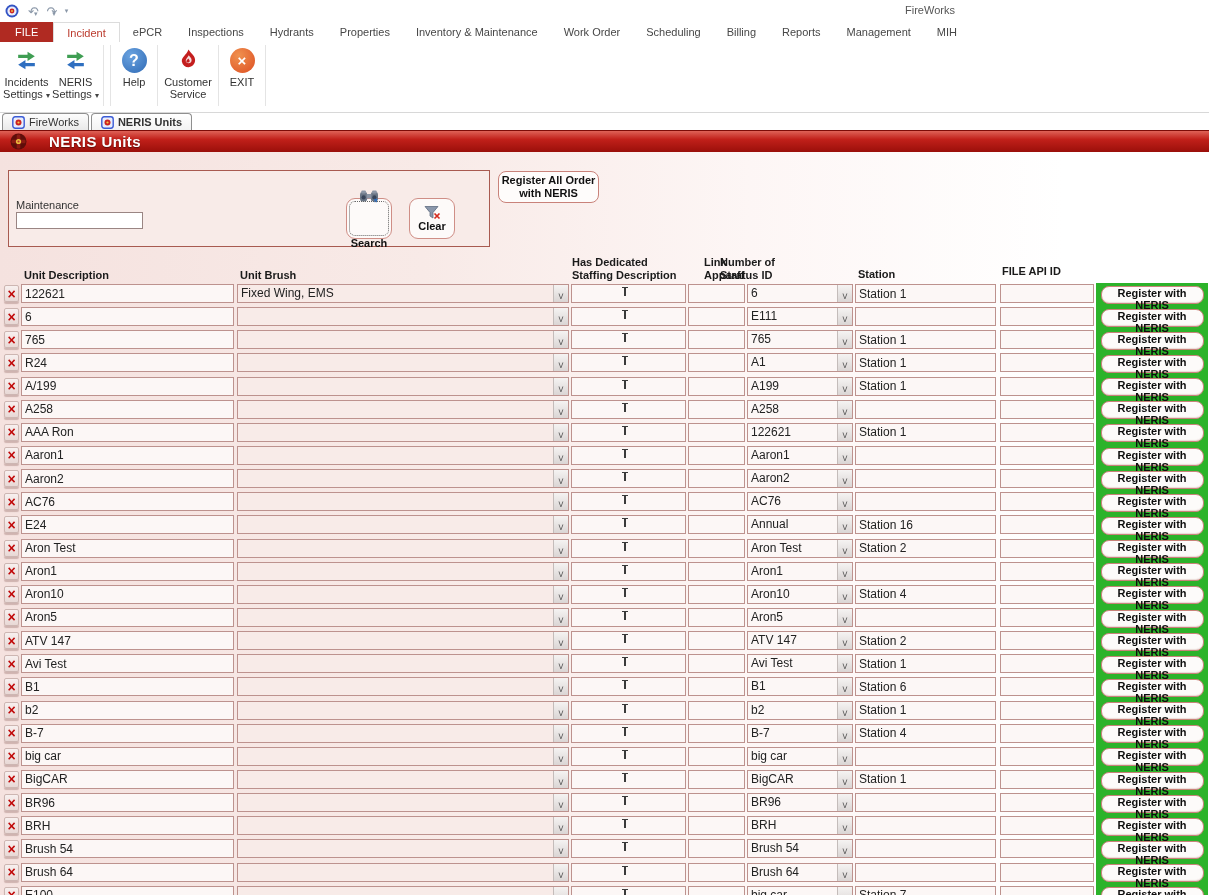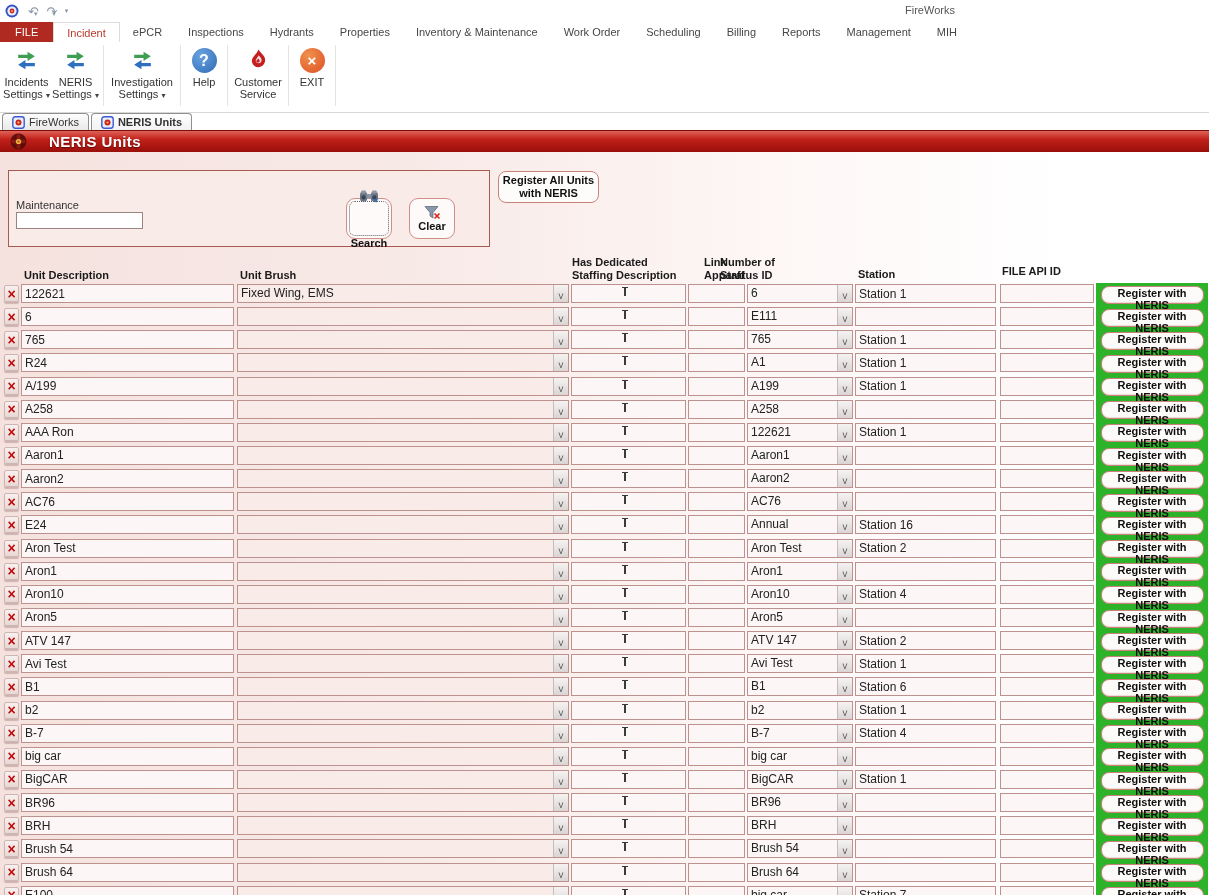--- a/index.html
+++ b/index.html
@@ -160,29 +160,20 @@
       <div class="ribbon-btn" data-name="ribbon-button-neris-settings">
         <span class="ribbon-icon" data-name="sync-arrows-icon">
           <svg width="25" height="25" viewBox="0 0 24 24">
             <polygon points="4,6.5 13,6.5 13,3.5 20,8 13,12.5 13,9.5 4,9.5" fill="#3f9e53"></polygon>
             <polygon points="20,14.5 11,14.5 11,11.5 4,16 11,20.5 11,17.5 20,17.5" fill="#2e6fc0"></polygon>
           </svg>
         </span>
         <span class="ribbon-label" data-name="ribbon-button-label">NERIS Settings <span class="caret" data-name="dropdown-caret-icon">▾</span></span>
       </div>
       <div class="ribbon-sep" data-name="ribbon-group-divider"></div>
-      <div class="ribbon-btn" data-name="ribbon-button-investigation-settings">
-        <span class="ribbon-icon" data-name="sync-arrows-icon">
-          <svg width="25" height="25" viewBox="0 0 24 24">
-            <polygon points="4,6.5 13,6.5 13,3.5 20,8 13,12.5 13,9.5 4,9.5" fill="#3f9e53"></polygon>
-            <polygon points="20,14.5 11,14.5 11,11.5 4,16 11,20.5 11,17.5 20,17.5" fill="#2e6fc0"></polygon>
-          </svg>
-        </span>
-        <span class="ribbon-label" data-name="ribbon-button-label">Investigation Settings <span class="caret" data-name="dropdown-caret-icon">▾</span></span>
-      </div>
       <div class="ribbon-sep" data-name="ribbon-group-divider"></div>
       <div class="ribbon-btn" data-name="ribbon-button-help">
         <span class="ribbon-icon" data-name="help-icon">
           <div class="icon-help">?</div>
         </span>
         <span class="ribbon-label" data-name="ribbon-button-label">Help</span>
       </div>
       <div class="ribbon-sep" data-name="ribbon-group-divider"></div>
       <div class="ribbon-btn" data-name="ribbon-button-customer-service">
         <span class="ribbon-icon" data-name="flame-icon">
@@ -265,21 +256,21 @@
       <span data-name="clear-filter-icon" style="display:flex;">
         <svg width="18" height="15" viewBox="0 0 18 15">
           <polygon points="2,1.5 15,1.5 10,7.5 10,13 7,11 7,7.5" fill="#8a97ab" stroke="#5f6c80" stroke-width="0.8"></polygon>
           <path d="M11.5 8.5 l5 5 M16.5 8.5 l-5 5" stroke="#d42a1e" stroke-width="1.7"></path>
         </svg>
       </span>
       <span data-name="clear-button-label">Clear</span>
     </button>
   </div>
 
-  <button class="register-all" data-name="register-all-units-button">Register All Units
+  <button class="register-all" data-name="register-all-units-button">Register All Order
 with NERIS</button>
 
   <div class="thead" data-name="table-header-row">
     <div class="th th-desc" data-name="header-unit-description">Unit Description</div>
     <div class="th th-type" data-name="header-unit-type">Unit Brush</div>
     <div class="th th-staffing" data-name="header-staffing-description">Has Dedicated
 Staffing Description</div>
     <div class="th th-numstaff" data-name="header-number-of-staff">Number of
 Staff</div>
     <div class="th th-link" data-name="header-link-apparatus-id">Link

